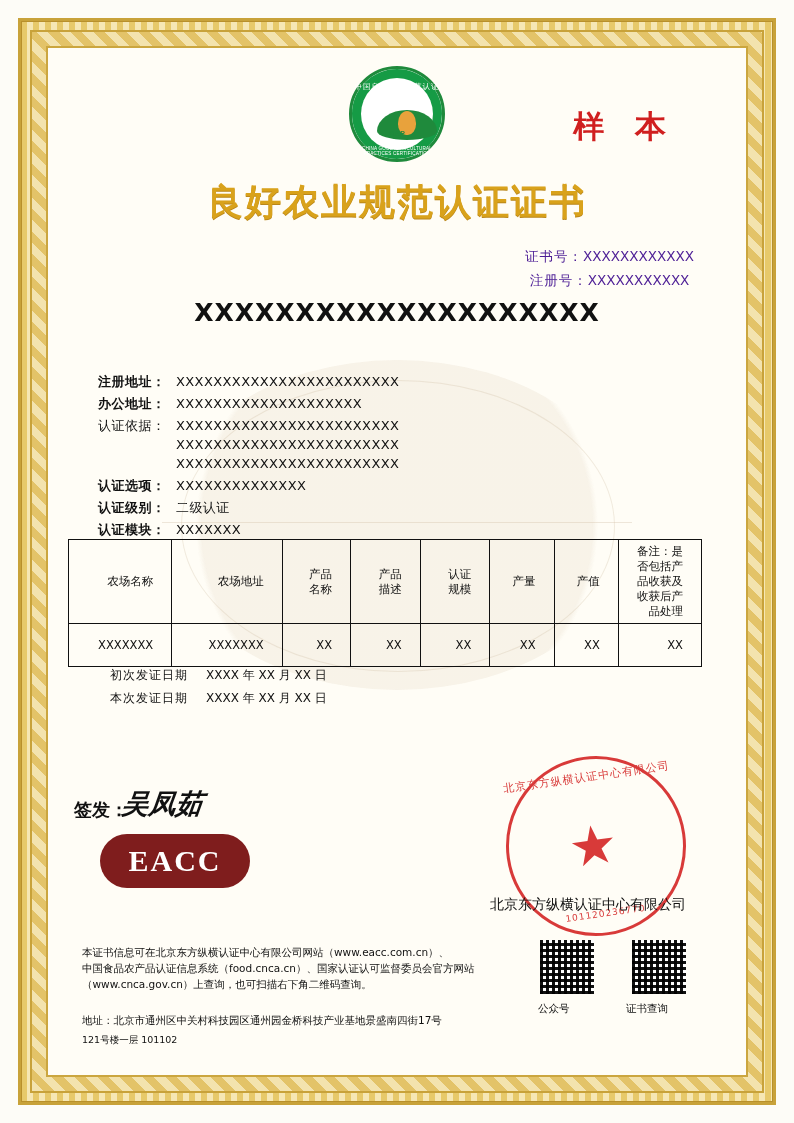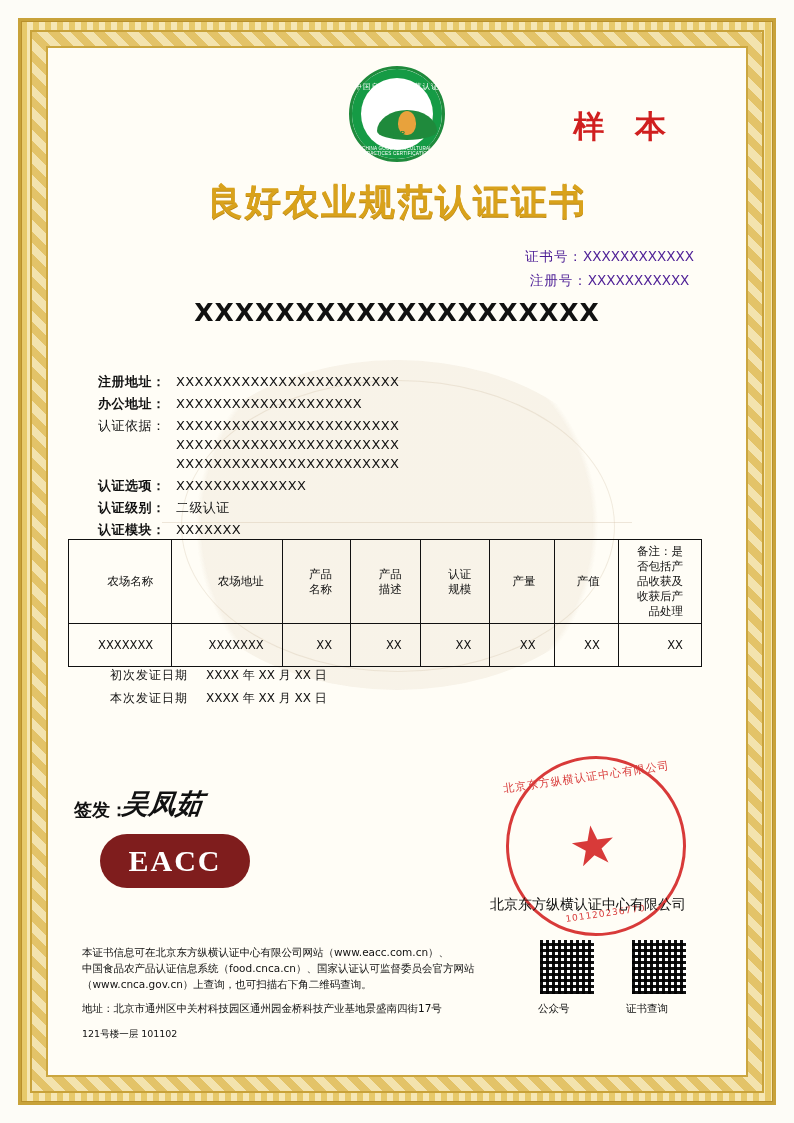--- a/index.html
+++ b/index.html
@@ -225,22 +225,22 @@
     font-size:14px;color:#111;
     font-family:"DejaVu Sans", sans-serif;
   }
 
   
   .footer{
     position:absolute;left:22px;top:888px;width:430px;
     font-size:10.5px;color:#111;line-height:16px;
     font-family:"DejaVu Sans", sans-serif;
   }
-  .footer .addr{margin-top:8px;}
-  .footer .zip{margin-top:10px;font-size:9.5px;}
+  .footer .addr{margin-top:20px;}
+  .footer .zip{margin-top:4px;font-size:9.5px;}
 
   .qr{
     position:absolute;width:54px;height:54px;
     background:
       repeating-linear-gradient(0deg,#111 0 3px,#fff 3px 6px),
       repeating-linear-gradient(90deg,#111 0 3px,#fff 3px 6px);
     background-blend-mode:multiply;
   }
   .qr.one{left:480px;top:884px;}
   .qr.two{left:572px;top:884px;}

